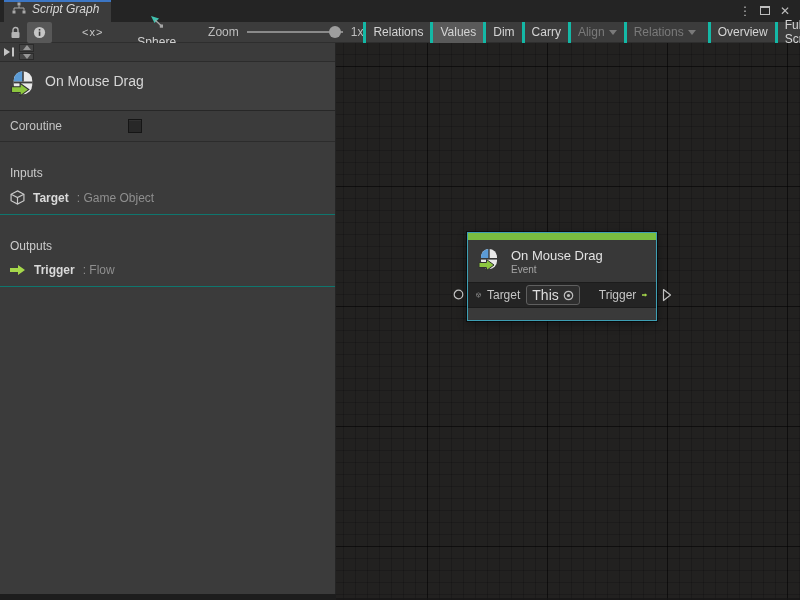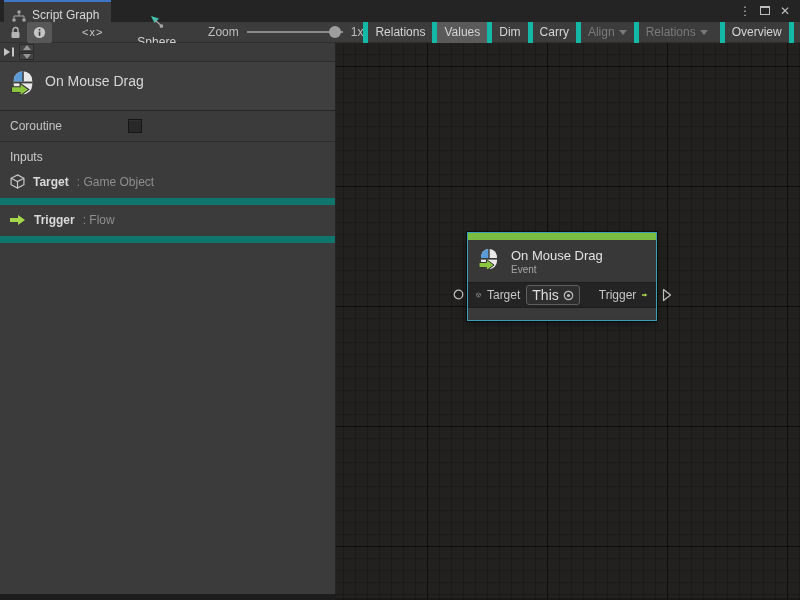--- a/index.html
+++ b/index.html
@@ -3,43 +3,43 @@
 <meta charset="utf-8">
 <style>
   * { margin:0; padding:0; box-sizing:border-box; }
   html,body { width:800px; height:600px; overflow:hidden; background:#1d1d1d;
               font-family:"Liberation Sans", sans-serif; }
   .window { position:relative; width:800px; height:600px; background:#282828; }
 
   
   .tabbar { position:absolute; left:0; top:0; width:800px; height:22px; background:#242424;
             display:flex; align-items:stretch; }
-  .tab { display:flex; align-items:flex-end; gap:6px; padding:0 12px 0 8px; margin-left:4px;
-         background:#3c3c3c; border-top:2px solid #3c76c4; color:#d8d8d8; font-size:12px; }
+  .tab { display:flex; align-items:flex-start; gap:6px; padding:0 12px 0 8px; margin-left:4px;
+         background:#3c3c3c; border-top:2px solid #3c76c4; color:#d8d8d8; font-size:12px;font-style:italic; }
   .win-controls { margin-left:auto; display:flex; align-items:center; gap:6px; padding-right:8px; color:#bdbdbd; }
   .win-controls .glyph { font-size:12px; width:14px; text-align:center; cursor:default; }
   .maxbox { width:10px; height:9px; border:1.5px solid #bdbdbd; border-top-width:2.5px; }
 
   
   .toolbar { position:absolute; left:0; top:22px; width:800px; height:21px; background:#3c3c3c;
              display:flex; align-items:center; font-size:12px; color:#d4d4d4; border-bottom:1px solid #2e2e2e; }
   .tool-btn { height:21px; display:flex; align-items:center; justify-content:center; padding:0 6px; }
   .tool-btn.icon-btn { width:26px; }
   .tool-btn.active { background:#585858; border-radius:2px; }
   .code-glyph { font-size:11px; color:#c8c8c8; letter-spacing:1px; }
   .vsep { width:1px; height:21px; background:#2f2f2f; margin:0 4px; }
   .sphere-group { display:flex; align-items:center; gap:6px; padding:0 6px; color:#cfcfcf;flex-direction:column; }
   .zoom-group { display:flex; align-items:center; gap:8px; margin-left:26px; color:#bebebe; }
   .slider { position:relative; width:96px; height:12px; }
   .slider .track { position:absolute; left:0; right:0; top:5px; height:2px; background:#8a8a8a; }
   .slider .handle { position:absolute; right:2px; top:0; width:12px; height:12px; border-radius:50%;
                     background:#9e9e9e; }
   .right-buttons { margin-left:auto; display:flex; height:21px; }
   .rbtn { display:flex; align-items:center; gap:4px; padding:0 7px; font-size:12px; color:#d4d4d4;
-          border-left:5px solid #14b8a6; }
+          border-left:3px solid #14b8a6; }
   .rbtn.active { background:#5a5a5a;align-items:center; }
   .rbtn.disabled { color:#7a7a7a; }
   .rbtn.gap { margin-left:5px; }
   .dd-arrow { width:0; height:0; border-left:4px solid transparent; border-right:4px solid transparent;
               border-top:5px solid #b0b0b0; }
   .rbtn.disabled .dd-arrow { border-top-color:#7a7a7a; }
 
   
   .main { position:absolute; left:0; top:43px; width:800px; height:557px; }
   .canvas { position:absolute; inset:0; background-color:#222120;
@@ -87,21 +87,21 @@
             border-bottom:5px solid #969696; }
   .tri-down { width:0; height:0; border-left:4px solid transparent; border-right:4px solid transparent;
               border-top:5px solid #969696; }
   .unit-block { height:50px; background:#3f3f3f; border-top:1px solid #2c2c2c; border-bottom:1px solid #272727;
                 display:flex; align-items:flex-start; gap:9px; padding:8px 10px 0 10px; }
   .unit-title { font-size:14px; color:#d6d6d6; padding-top:3px; }
   .row-coroutine { height:31px; display:flex; align-items:center; padding:0 10px; border-bottom:1px solid #2c2c2c; }
   .coroutine-label { font-size:12px; color:#c4c4c4; width:118px; }
   .checkbox { width:14px; height:14px; background:#282828; border:1px solid #151515;
               box-shadow:inset 0 1px 0 rgba(255,255,255,0.05); }
-  .section { padding:8px 10px 9px 10px; border-bottom:7px solid #0f766e; }
+  .section { padding:8px 10px 9px 10px; border-bottom:1px solid #0f766e;margin-top:16px; }
   .section-heading { font-size:12px; color:#cccccc; margin-bottom:10px; }
   .io-row { display:flex; align-items:center; gap:8px; }
   .io-name { font-size:12px; font-weight:bold; color:#dadada; }
   .io-type { font-size:12px; color:#8f8f8f; }
   .filler { flex:1; }
 </style>
 </head>
 <body>
 
 <div class="window">
@@ -274,20 +274,21 @@
           <svg width="15" height="15" viewBox="0 0 14 14">
             <polygon points="7,0.8 13,4 13,10 7,13.2 1,10 1,4" fill="none" stroke="#c9c9c9" stroke-width="1.1"></polygon>
             <path d="M1 4 L7 7 L13 4 M7 7 V13.2" stroke="#c9c9c9" stroke-width="1.1" fill="none"></path>
           </svg>
           <span class="io-name">Target</span>
           <span class="io-type">: Game Object</span>
         </div>
       </div>
 
       <div class="section">
+        <div class="section-heading">Outputs</div>
         <div class="io-row">
           <svg width="16" height="12" viewBox="0 0 16 12">
             <polygon points="0,4 8,4 8,1 15,6 8,11 8,8 0,8" fill="#a6d84b"></polygon>
           </svg>
           <span class="io-name">Trigger</span>
           <span class="io-type">: Flow</span>
         </div>
       </div>
 
       <div class="filler"></div>

